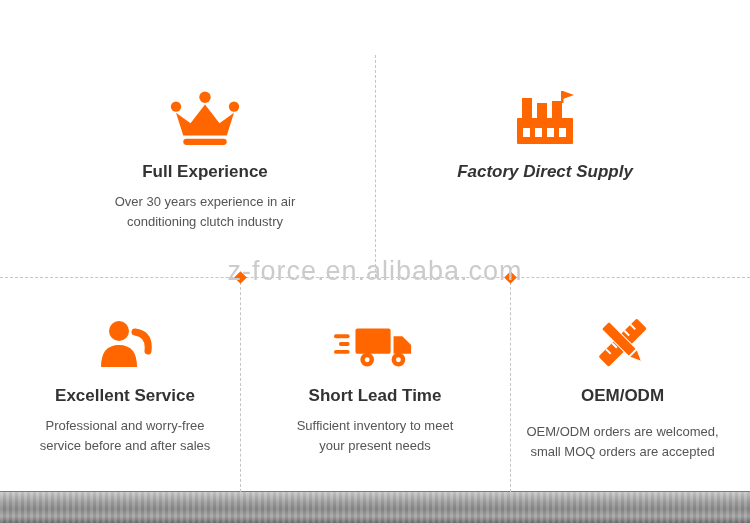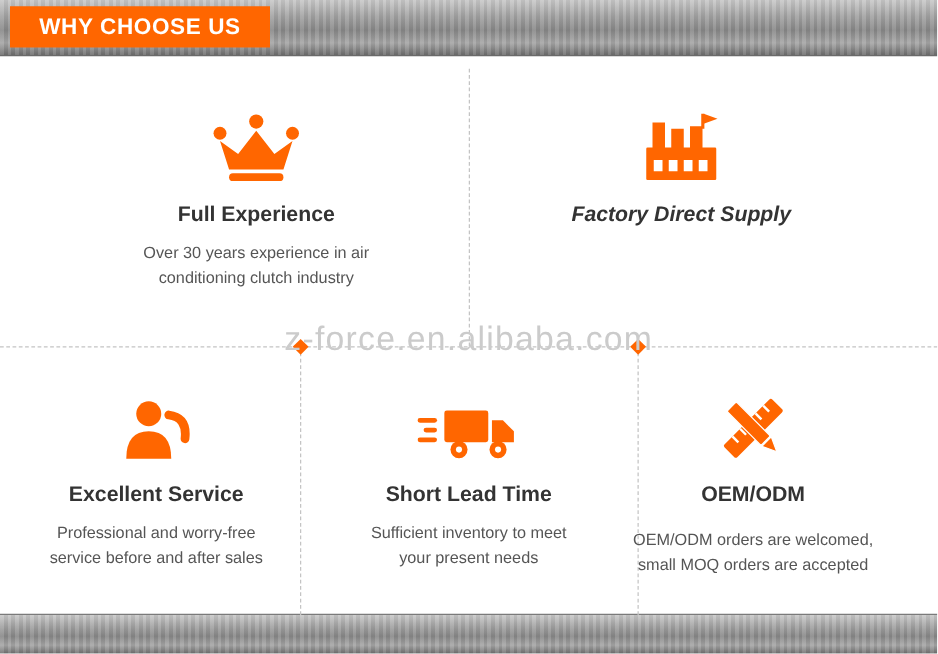--- a/index.html
+++ b/index.html
@@ -31,32 +31,29 @@
   
   .feature{position:absolute;text-align:center;z-index:3;}
   .icon-wrap{height:60px;display:flex;align-items:flex-end;justify-content:center;margin-bottom:14px;}
   .feature h3{margin:0 0 10px 0;font-size:17px;font-weight:bold;color:#333333;}
   .feature p{margin:0 auto;font-size:13px;color:#555555;line-height:1.5;}
 
   .f1{left:55px;top:88px;width:300px;}
   .f2{left:395px;top:88px;width:300px;font-style:italic;}
   .f3{left:5px;top:312px;width:240px;}
   .f4{left:245px;top:312px;width:260px;}
-  .f5{left:480px;top:312px;width:245px;}
+  .f5{left:500px;top:312px;width:245px;}
 
   .icon-svg{display:block;}
 </style>
 </head>
 <body>
 
 <div class="page">
 
-  <div class="header-bar metal">
-    <div class="title-box">WHY CHOOSE US</div>
-  </div>
 
   <div class="vline" style="left:375px;top:55px;height:222px;"></div>
   <div class="hline" style="top:277px;"></div>
   <div class="vline" style="left:240px;top:277px;height:215px;"></div>
   <div class="vline" style="left:510px;top:277px;height:215px;"></div>
   <div class="diamond" style="left:236px;top:273px;"></div>
   <div class="diamond" style="left:506px;top:273px;"></div>
 
   <div class="watermark">z-force.en.alibaba.com</div>
 

